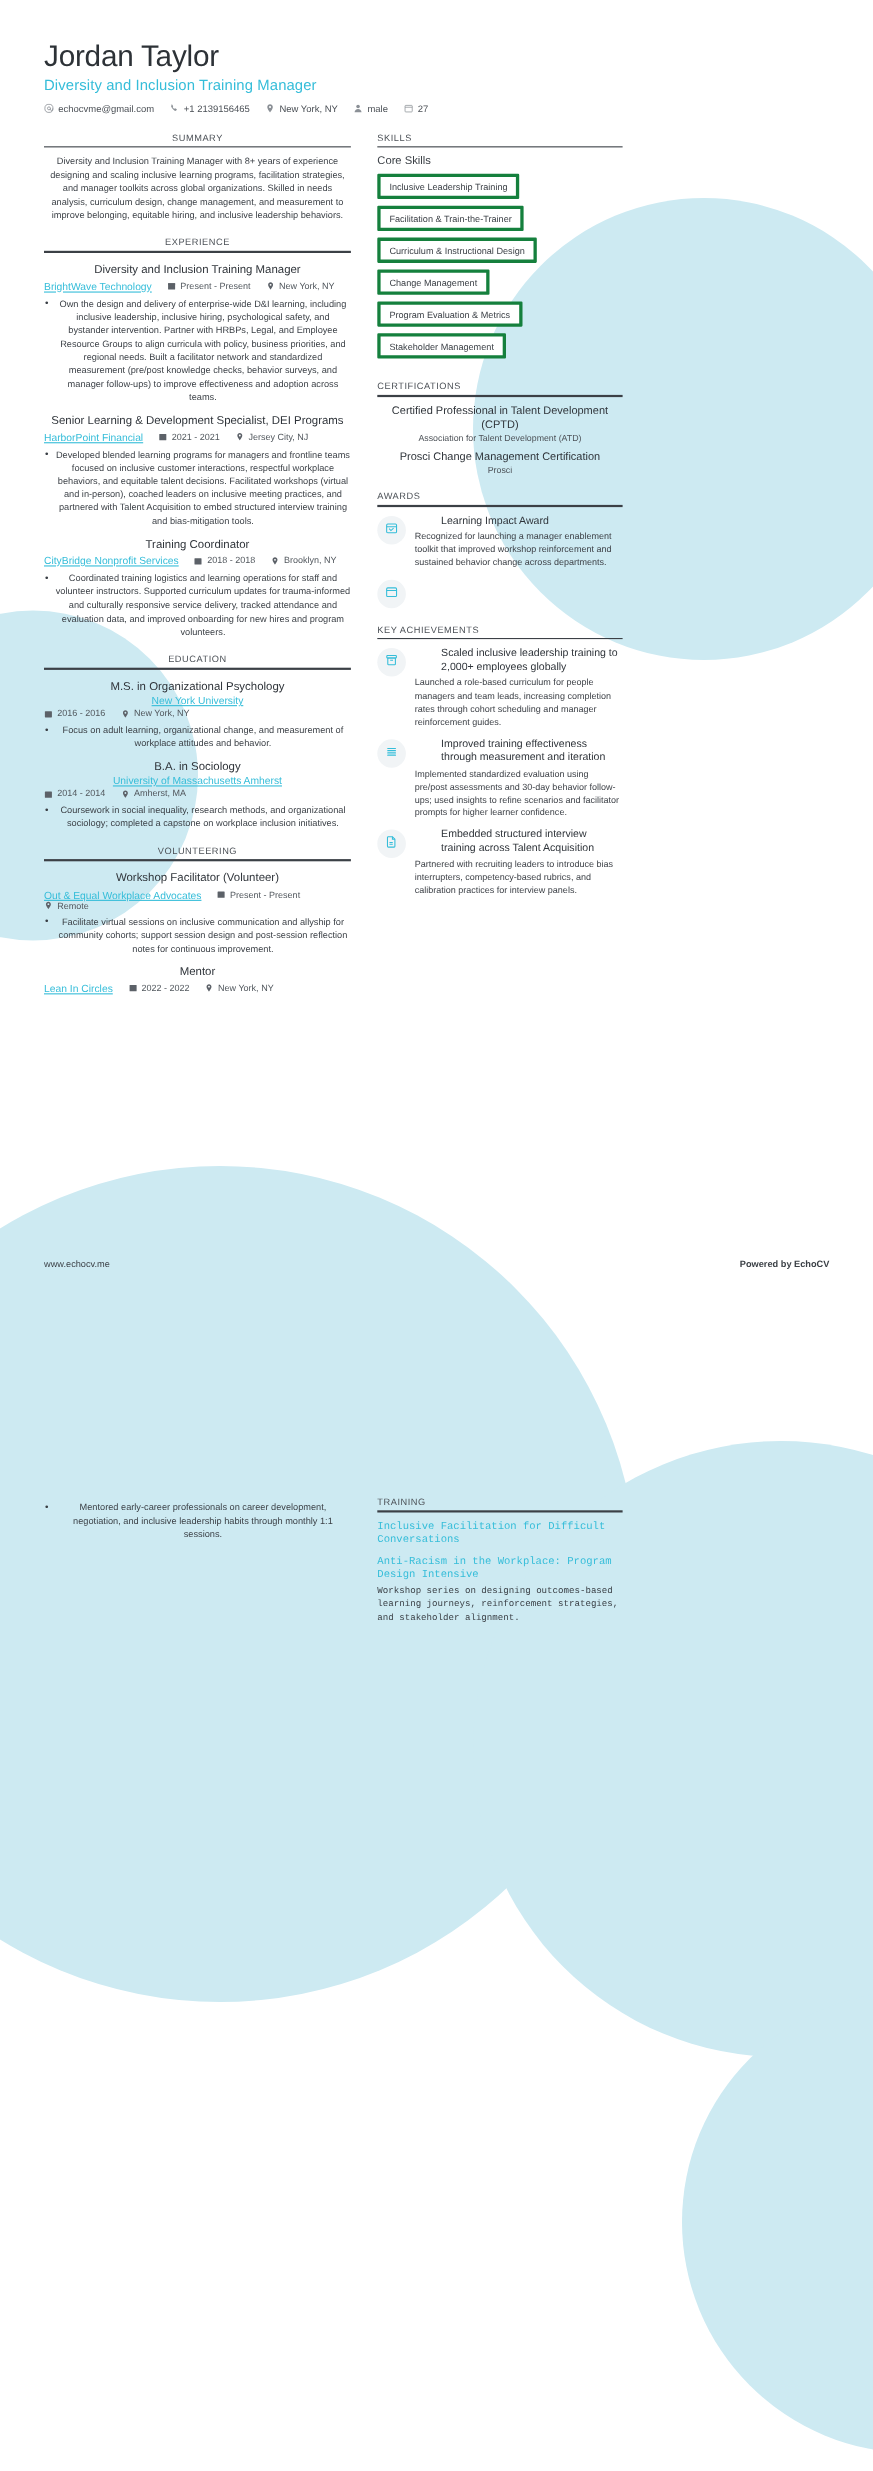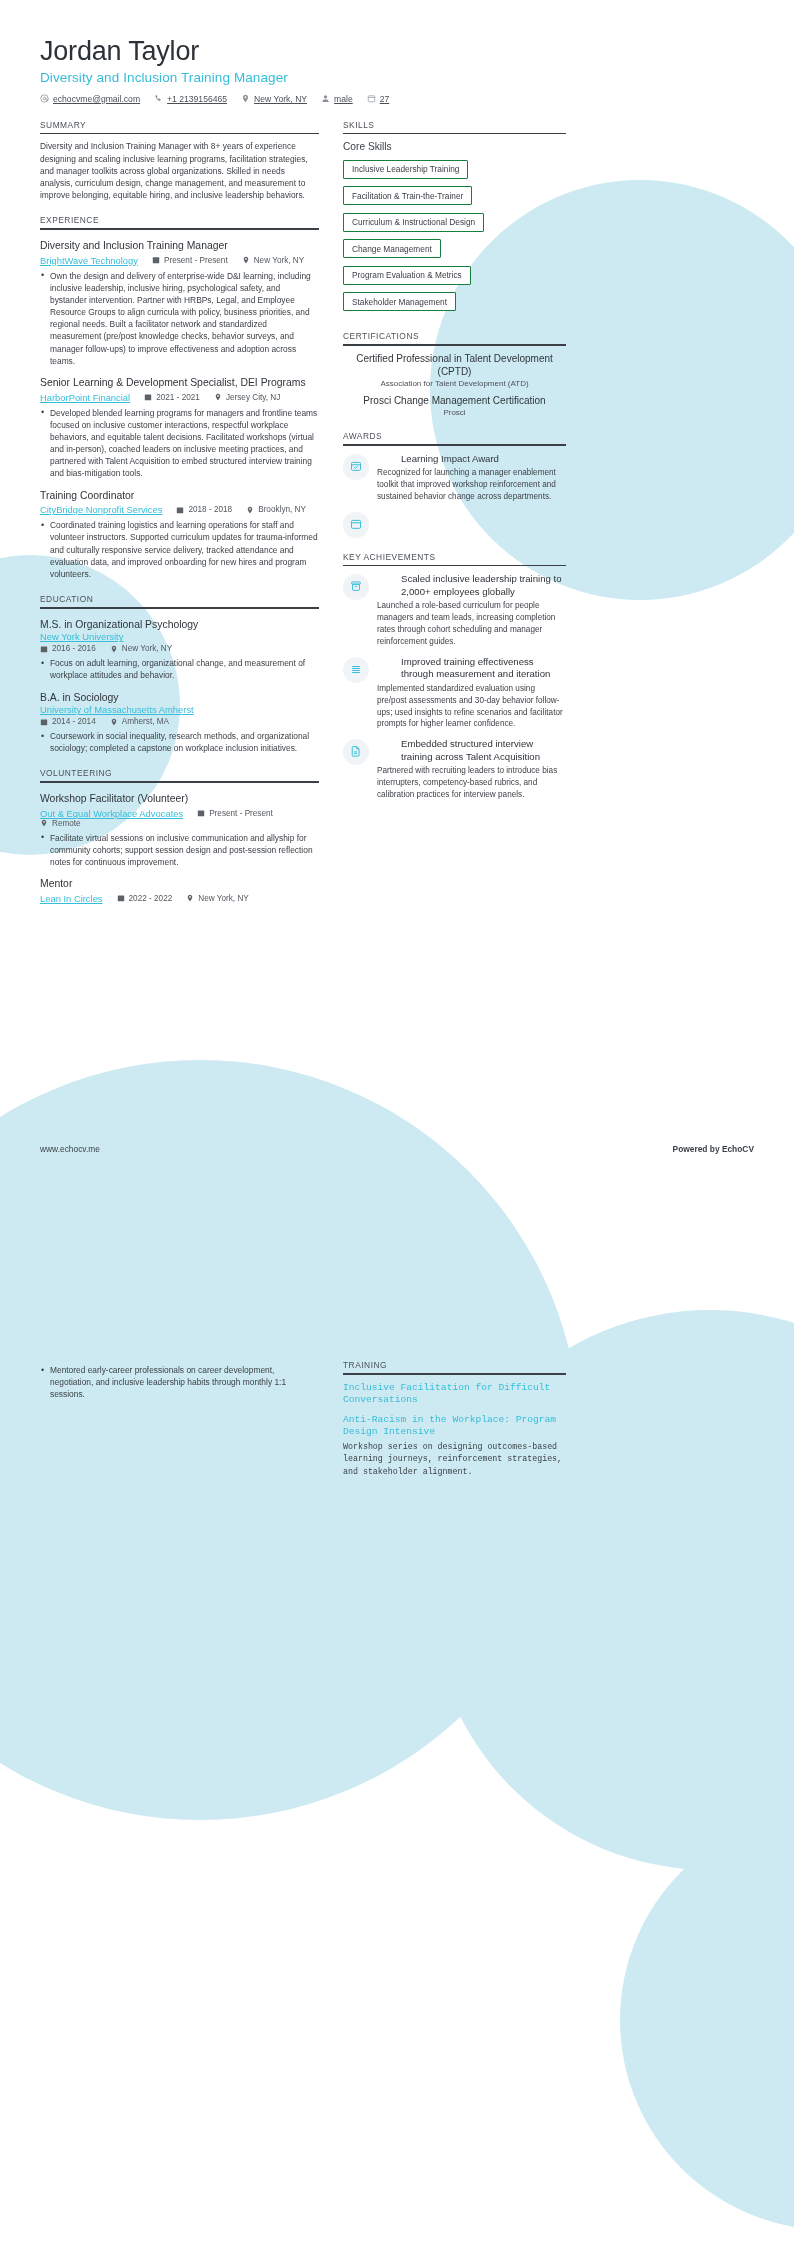--- a/index.html
+++ b/index.html
@@ -37,28 +37,28 @@
   .hdr-name {
     font-size:27px; font-weight:400; letter-spacing:-.2px;
     color:#2d3237; line-height:1.18;
   }
   .hdr-role {
     font-size:13.5px; color:#35bdd9; margin-top:2px; letter-spacing:.1px;
   }
   .contact {
     display:flex; flex-wrap:wrap; align-items:flex-start;
     gap:0 14px; margin-top:9px;
-    font-size:8.6px; color:#4a4f55;text-decoration:underline;
+    font-size:8.6px; color:#4a4f55;
   }
   .c-item { display:flex; align-items:center; gap:4px; white-space:nowrap; }
   .c-item svg { display:block; }
 
   
   .cols { display:flex; gap:24px; margin-top:16px; align-items:flex-start; }
-  .col-l { width:auto; flex:0 0 279px; }
+  .col-l { width:auto; flex:0 0 279px;text-align:center; }
   .col-r { flex:0 0 auto; width:223px; }
 
   
   .sec { margin-top:14px; }
   .sec:first-child { margin-top:0; }
   .sec-h {
     font-size:8.4px; letter-spacing:.5px; color:#4c5157;
     text-transform:uppercase; padding-bottom:3px;
   }
   .sec-rule { height:1.6px; background:#3b4046; width:100%; }
@@ -80,21 +80,21 @@
     font-size:8.4px; line-height:1.45; color:#3a3f45; margin-top:3px;
   }
   ul.bullets li:before {
     content:"•"; position:absolute; left:1px; top:-0.5px; font-size:9px; color:#3a3f45;
   }
 
   
   .skill-group-title { font-size:10.2px; color:#3b4046; margin-top:7px; }
   .chips { margin-top:6px; }
   .chip {
-    display:inline-block; border:1px solid #15803d; background:#fff;
+    display:inline-block; border:3px solid #15803d; background:#fff;
     padding:3.5px 8px; font-size:8.3px; color:#3a3f45; margin-bottom:6px;
     border-radius:1px;
   }
 
   
   .cert { margin-top:6px;text-align:center; }
   .cert-name { font-size:10px; color:#2f343a; line-height:1.3; }
   .cert-issuer { font-size:8px; color:#4d5258; margin-top:1px; }
 
   

